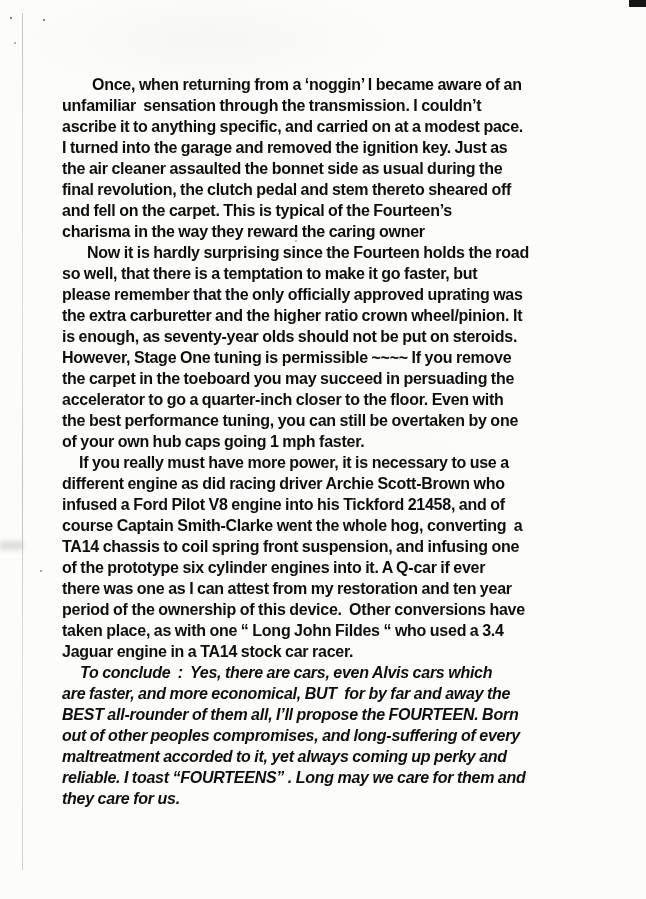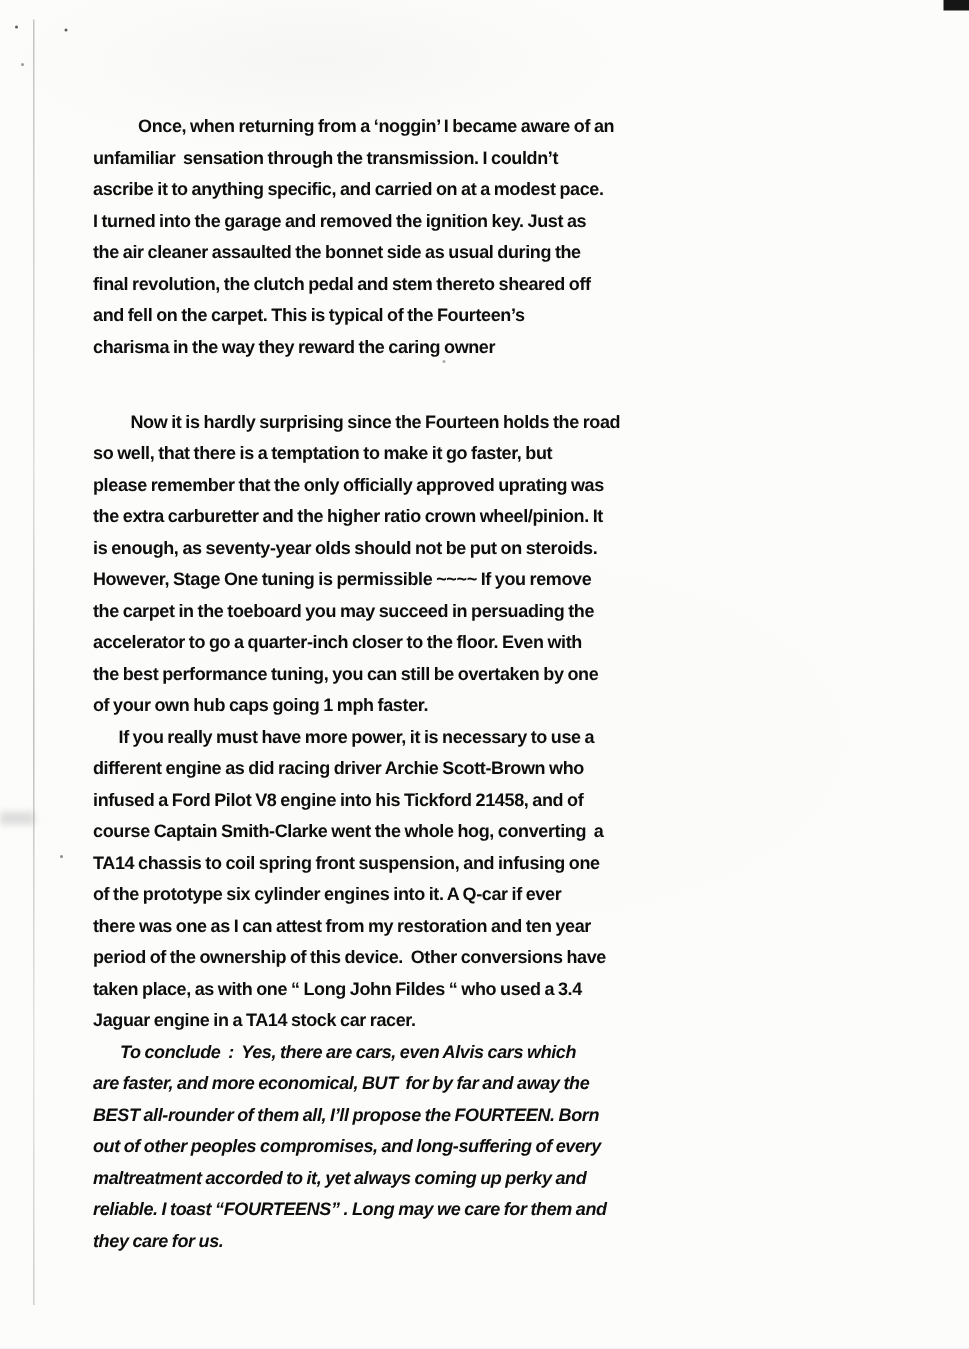--- a/index.html
+++ b/index.html
@@ -58,32 +58,32 @@
   .speck.s2 { left: 43px; top: 19px; width: 2px; height: 2px; }
   .speck.s3 { left: 14px; top: 42px; width: 2px; height: 2px; opacity: .6; }
   .speck.s4 { left: 40px; top: 570px; width: 2px; height: 2px; opacity: .7; }
   .speck.s5 { left: 295px; top: 240px; width: 2px; height: 2px; opacity: .5; }
   .text-block {
     position: absolute;
     left: 62px;
     top: 74px;
     width: 575px;
     color: #0e0e0e;
-    font-size: 12px;
+    font-size: 16px;
     font-weight: 700;
     line-height: 21px;
     letter-spacing: -0.25px;
     word-spacing: -0.5px;
   }
   .para {
     white-space: pre;   
     margin: 0;
   }
   .para.p1 { text-indent: 30px; }
-  .para.p2 { text-indent: 25px; margin-top: 29px; }
+  .para.p2 { text-indent: 25px; }
   .para.p3 { text-indent: 17px; }
   .para.p4 { text-indent: 18px; font-style: italic; }
 </style>
 </head>
 <body>
 
 <div class="page">
 
   <div class="corner-mark"></div>
   <div class="crease"></div>

